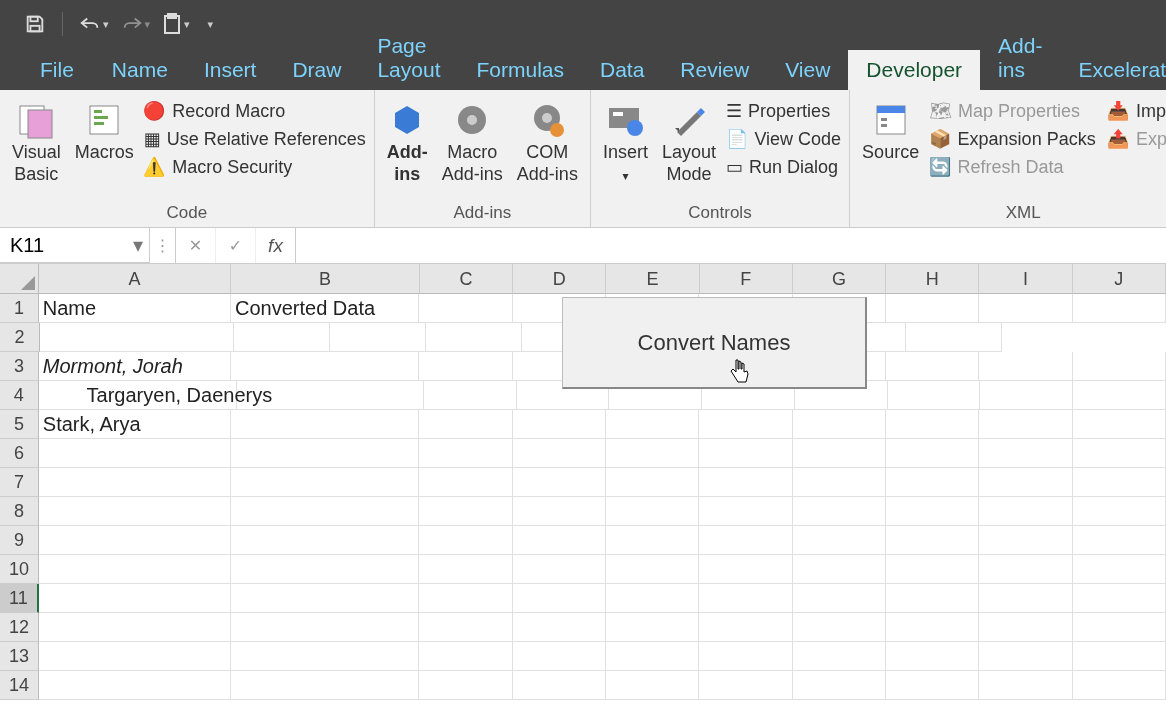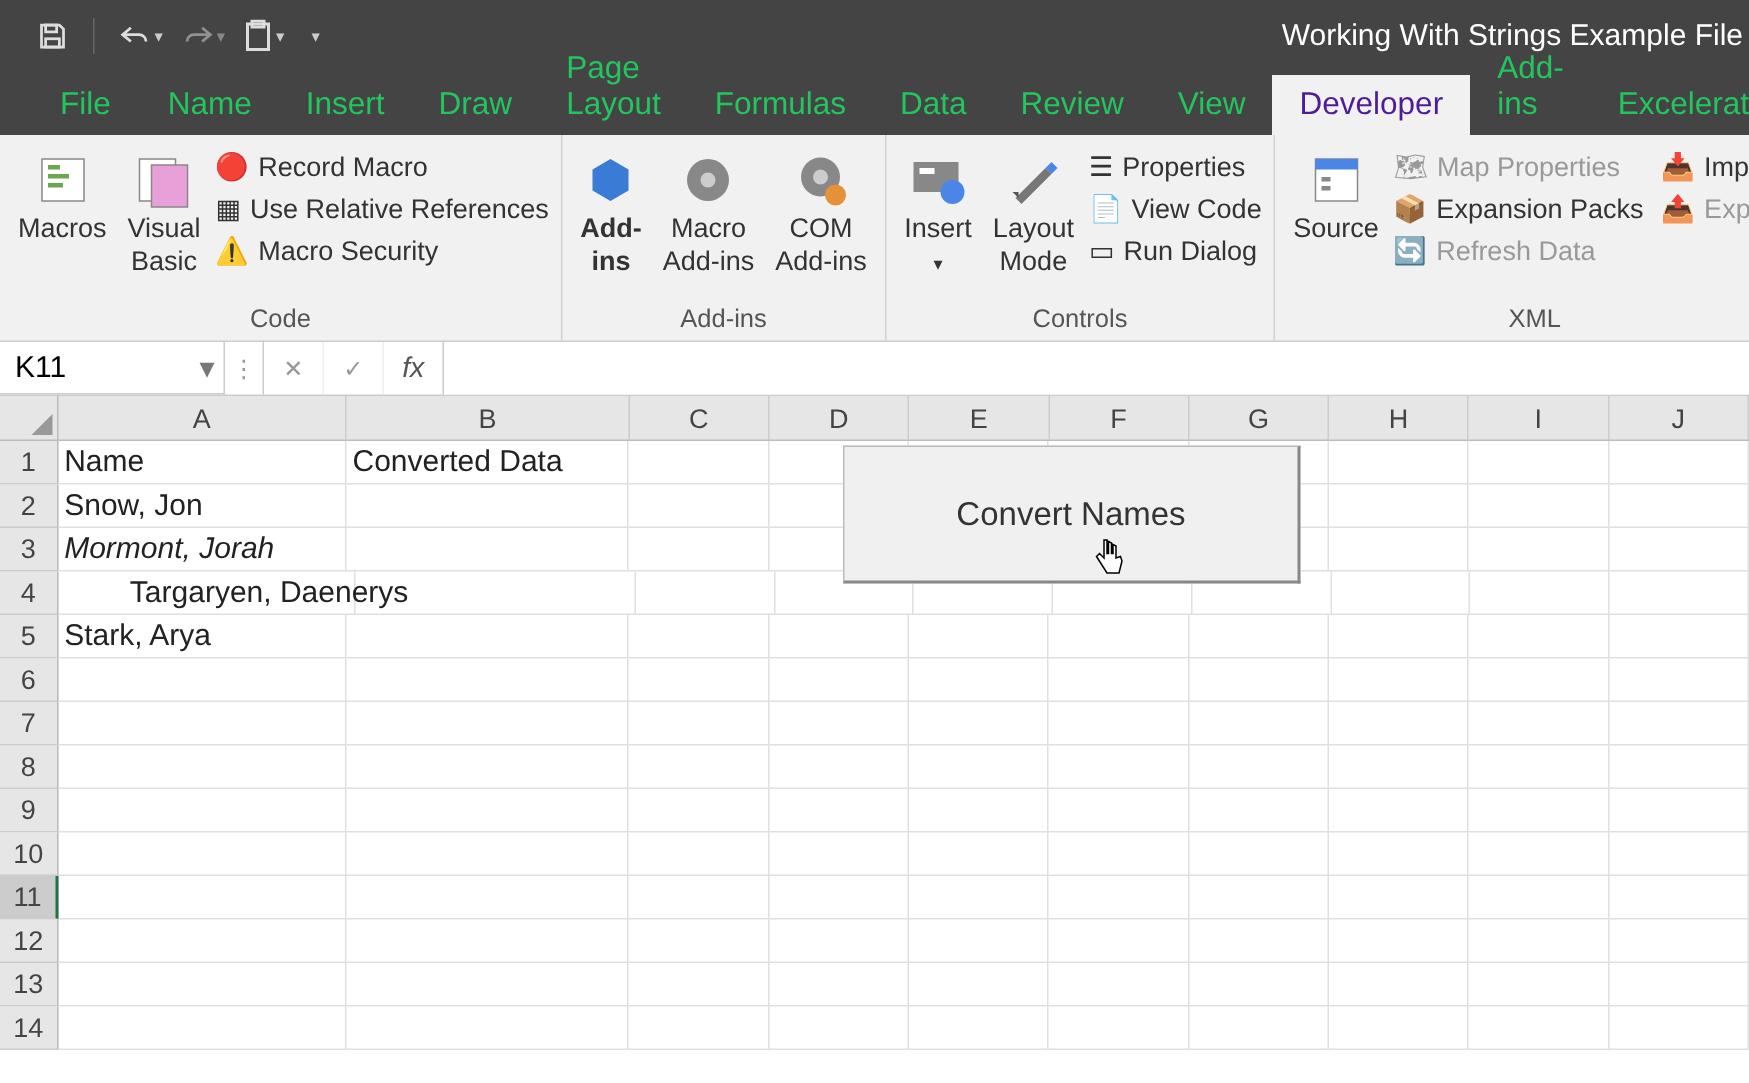--- a/index.html
+++ b/index.html
@@ -7,23 +7,23 @@
 
 
 .titlebar { background: #444; height: 48px; display: flex; align-items: center; color: #ccc; }
 .qat { display: flex; align-items: center; padding-left: 24px; gap: 12px; }
 .qat .vert-sep { width: 1px; height: 24px; background: #666; margin: 0 4px; }
 .qat-item { display: flex; align-items: center; color: #ccc; }
 .title-text { flex: 1; text-align: right; color: #fff; font-size: 20px; padding-right: 4px; }
 
 
 .tabrow { background: #444; height: 42px; display: flex; align-items: flex-end; color: #fff; padding-left: 20px; }
-.tab { padding: 8px 18px; font-size: 21px; color: #22c55e; cursor: pointer; }
+.tab { padding: 8px 18px; font-size: 21px; color: #7dd3fc; cursor: pointer; }
 .tab.file { padding: 8px 20px; }
-.tab.active { background: #f1f1f1; color: #4c1d95; text-align: center; }
+.tab.active { background: #f1f1f1; color: #14532d; text-align: center; }
 
 
 .ribbon { background: #f1f1f1; height: 138px; display: flex; border-bottom: 1px solid #ccc; }
 .group { display: flex; flex-direction: column; border-right: 1px solid #d0d0d0; padding: 4px 8px 0 8px; }
 .group-body { flex: 1; display: flex; align-items: flex-start; gap: 6px; padding-top: 4px; }
 .group-label { text-align: center; font-size: 17px; color: #555; padding: 2px 0 4px 0; }
 .big-btn { display: flex; flex-direction: column; align-items: center; justify-content: flex-start; padding: 2px 4px; text-align: center; cursor: pointer; }
 .big-btn .lbl { font-size: 18px; color: #333; line-height: 1.2; margin-top: 2px; }
 .small-list { display: flex; flex-direction: column; gap: 6px; padding-top: 2px; }
 .small-item { display: flex; align-items: center; gap: 6px; font-size: 18px; color: #333; cursor: pointer; white-space: nowrap; }
@@ -85,21 +85,20 @@
     </span>
     <span class="qat-item">
       <svg width="20" height="22" viewBox="0 0 20 22" fill="none" stroke="#ddd" stroke-width="2">
           <rect x="3" y="3" width="14" height="17"></rect>
           <rect x="6" y="1" width="8" height="4"></rect>
         </svg>
       <span style="font-size:11px;margin-left:2px;">▾</span>
     </span>
     <span class="qat-item" style="font-size:11px;margin-left:6px;">▾</span>
   </div>
-  <div class="title-text">Working With Strings Example File</div>
 </div>
 
 <div class="tabrow">
   <div class="tab file">File</div>
   <div class="tab">Name</div>
   <div class="tab">Insert</div>
   <div class="tab">Draw</div>
   <div class="tab">Page Layout</div>
   <div class="tab">Formulas</div>
   <div class="tab">Data</div>
@@ -109,34 +108,34 @@
   <div class="tab">Add-ins</div>
   <div class="tab">Excelerator.Solutions</div>
 </div>
 
 <div class="ribbon">
 
   <div class="group">
     <div class="group-body">
       <div class="big-btn">
         <svg width="40" height="40" viewBox="0 0 40 40">
+            <rect x="4" y="6" width="24" height="28" fill="#fff" stroke="#888"></rect>
+            <rect x="12" y="10" width="24" height="28" fill="#e8a0d8" stroke="#888"></rect>
+          </svg>
+        <div class="lbl" style="white-space:pre;">Visual
+Basic</div>
+      </div>
+      <div class="big-btn">
+        <svg width="40" height="40" viewBox="0 0 40 40">
             <rect x="6" y="6" width="28" height="28" fill="#fff" stroke="#888"></rect>
             <rect x="10" y="10" width="8" height="3" fill="#6aa84f"></rect>
             <rect x="10" y="16" width="14" height="3" fill="#6aa84f"></rect>
             <rect x="10" y="22" width="10" height="3" fill="#6aa84f"></rect>
           </svg>
         <div class="lbl">Macros</div>
-      </div>
-      <div class="big-btn">
-        <svg width="40" height="40" viewBox="0 0 40 40">
-            <rect x="4" y="6" width="24" height="28" fill="#fff" stroke="#888"></rect>
-            <rect x="12" y="10" width="24" height="28" fill="#e8a0d8" stroke="#888"></rect>
-          </svg>
-        <div class="lbl" style="white-space:pre;">Visual
-Basic</div>
       </div>
       <div class="small-list">
         <div class="small-item">
             <span>🔴</span>
             <span>Record Macro</span>
           </div>
         <div class="small-item">
             <span>▦</span>
             <span>Use Relative References</span>
           </div>
@@ -293,21 +292,20 @@
         <div class="cell" style="width: 96px;"></div>
         <div class="cell" style="width: 96px;"></div>
         <div class="cell" style="width: 96px;"></div>
         <div class="cell" style="width: 96px;"></div>
         <div class="cell" style="width: 96px;"></div>
         <div class="cell" style="width: 96px;"></div>
         <div class="cell" style="width: 96px;"></div>
       </div>
       <div class="row">
         <div class="rh">2</div>
-        <div class="cell" style="width: 198px;">Snow, Jon</div>
         <div class="cell" style="width: 194px;"></div>
         <div class="cell" style="width: 96px;"></div>
         <div class="cell" style="width: 96px;"></div>
         <div class="cell" style="width: 96px;"></div>
         <div class="cell" style="width: 96px;"></div>
         <div class="cell" style="width: 96px;"></div>
         <div class="cell" style="width: 96px;"></div>
         <div class="cell" style="width: 96px;"></div>
         <div class="cell" style="width: 96px;"></div>
       </div>

